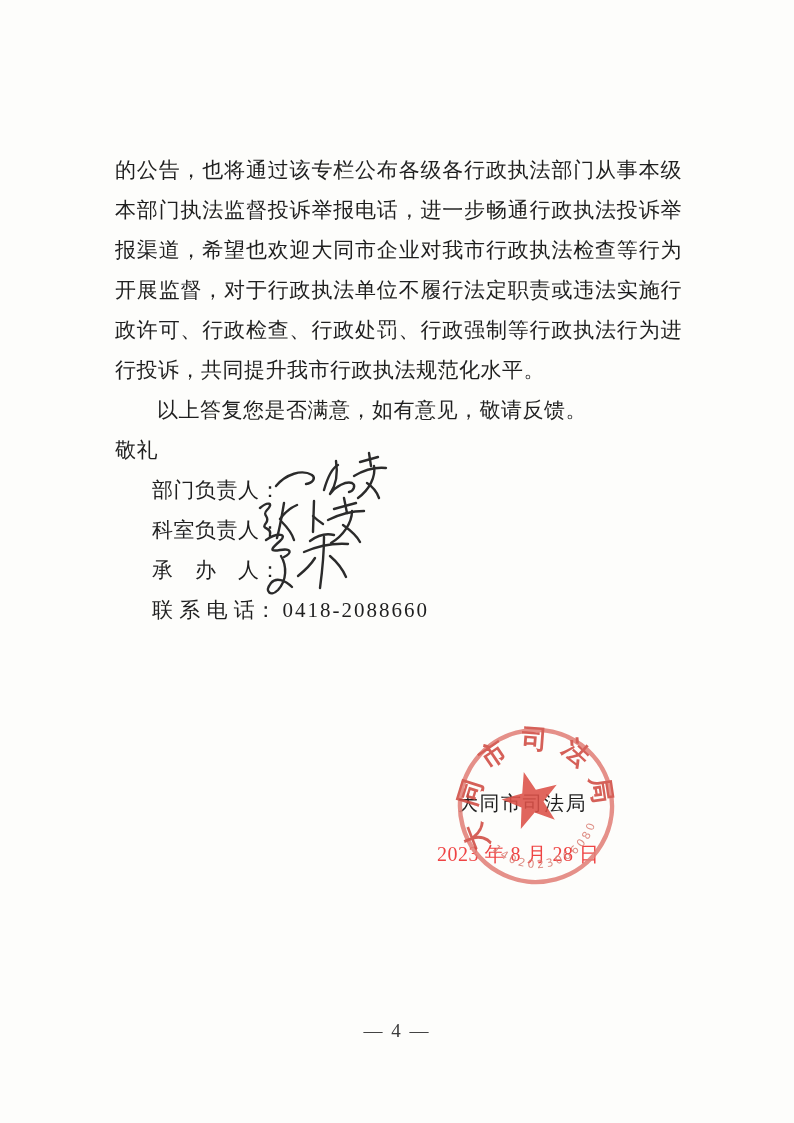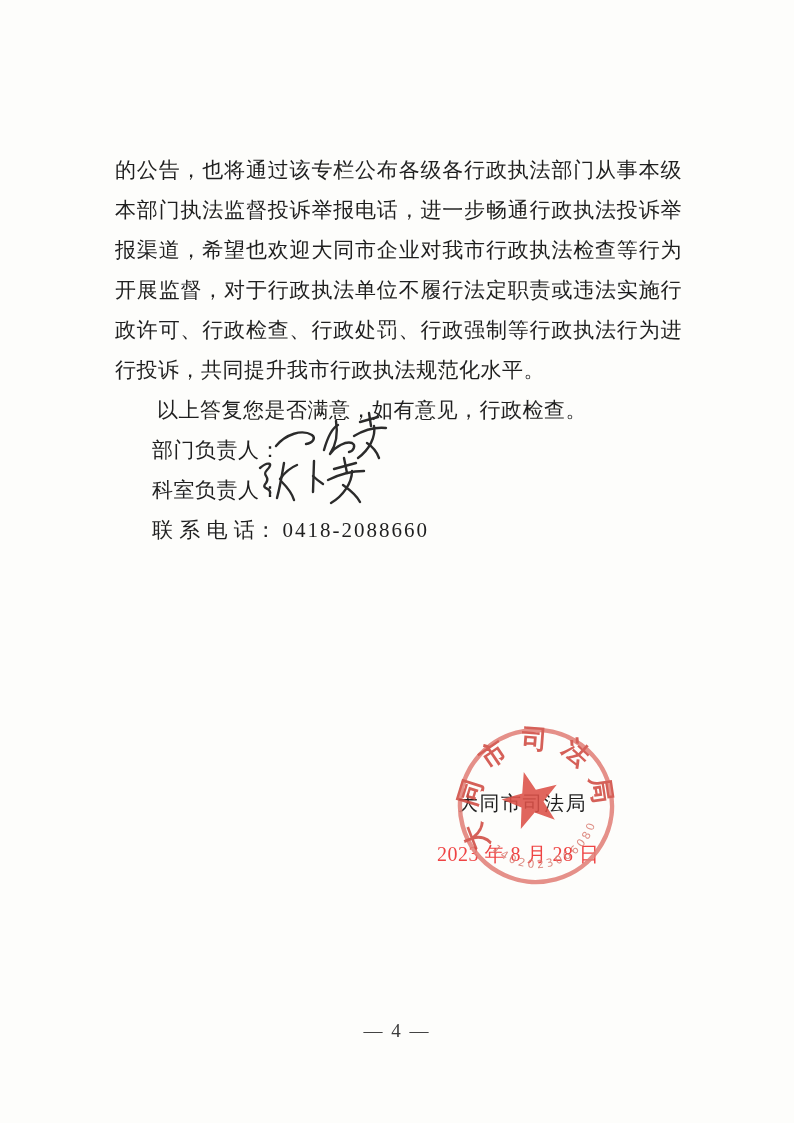--- a/index.html
+++ b/index.html
@@ -45,21 +45,22 @@
     text-align:center;font-size:19px;color:#3a3a3a;letter-spacing:2px;
   }
 </style>
 </head>
 <body>
 
 <div class="page">
 
   <div class="content">
     <p>的公告，也将通过该专栏公布各级各行政执法部门从事本级本部门执法监督投诉举报电话，进一步畅通行政执法投诉举报渠道，希望也欢迎大同市企业对我市行政执法检查等行为开展监督，对于行政执法单位不履行法定职责或违法实施行政许可、行政检查、行政处罚、行政强制等行政执法行为进行投诉，共同提升我市行政执法规范化水平。</p>
-    <p class="indent">以上答复您是否满意，如有意见，行政检查。</p>
+    <p class="indent">以上答复您是否满意，如有意见，敬请反馈。</p>
+    <p>敬礼</p>
 
     <div class="sig-block">
 
       <div class="sig-row">
         <span class="sig-label">部门负责人：</span>
         <svg class="sig-svg" style="left:118px;top:-20px;" width="124" height="62" viewBox="0 0 124 62">
           <path d="M6,36 C16,24 32,19 42,25 C46,28 43,33 36,34"></path>
           <path d="M54,40 C58,26 62,18 68,15"></path>
           <path d="M66,11 C68,23 66,35 60,44 C66,36 76,31 82,33 C86,35 84,41 79,42"></path>
           <path d="M90,12 L108,7"></path>
@@ -80,20 +81,32 @@
           <path d="M62,5 L61,36"></path>
           <path d="M61,20 C65,24 68,26 71,28"></path>
           <path d="M82,13 L104,7"></path>
           <path d="M92,2 L95,17"></path>
           <path d="M76,24 C88,18 102,15 112,15"></path>
           <path d="M100,15 C100,27 91,40 79,47"></path>
           <path d="M91,29 C98,34 105,40 108,46"></path>
         </svg>
       </div>
 
+      <div class="sig-row">
+        <span class="sig-label">承　办　人：</span>
+        <svg class="sig-svg" style="left:96px;top:-22px;" width="116" height="76" viewBox="0 0 116 76">
+          <path d="M18,12 C30,4 40,6 32,13 C24,20 20,24 32,22 C44,20 44,25 36,29"></path>
+          <path d="M33,28 C39,38 39,52 30,62 C23,69 16,64 23,55 C28,49 37,52 44,59"></path>
+          <path d="M62,13 C70,7 78,5 86,7"></path>
+          <path d="M56,24 C70,18 86,15 100,16"></path>
+          <path d="M76,9 C76,25 74,45 72,60"></path>
+          <path d="M67,30 C62,38 55,44 50,48"></path>
+          <path d="M82,28 C89,34 95,42 98,49"></path>
+        </svg>
+      </div>
 
       <div class="sig-row">
         <span class="sig-label">联 系 电 话：</span>
         <span class="phone-value">0418-2088660</span>
       </div>
 
     </div>
   </div>
 
   <div class="issuer-org">大同市司法局</div>

